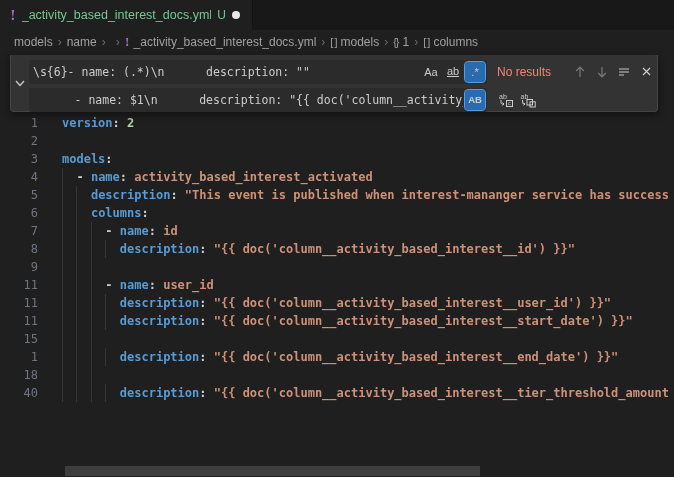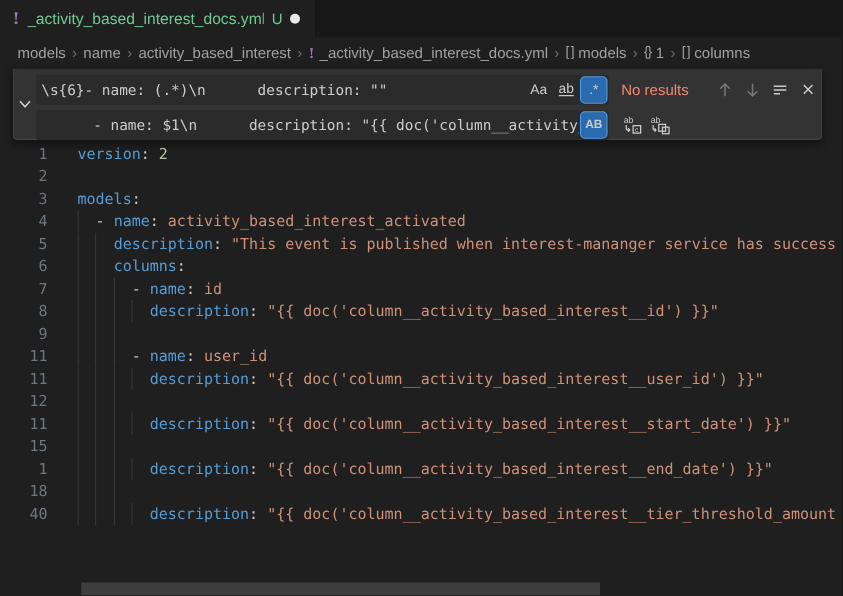--- a/index.html
+++ b/index.html
@@ -22,21 +22,21 @@
   .bc-item{display:flex;align-items:center;gap:4px;cursor:pointer;flex:none;}
   .bc-sep{color:#6c6c6c;margin:0 5px;flex:none;}
   .bc-glyph{font-size:11px;color:#a0a0a0;letter-spacing:-1px;}
   .bc-glyph.purple{color:#a074c4;font-weight:bold;font-family:"DejaVu Serif",serif;letter-spacing:0;}
 
   
   .editor{position:absolute;left:0;top:54px;right:0;bottom:0;background:#1f1f1f;}
   .code{position:absolute;left:0;top:60px;width:674px;}
   .line{display:flex;height:18px;font-family:"DejaVu Sans Mono",monospace;font-size:12px;line-height:18px;}
   .ln{width:38px;flex:none;text-align:right;color:#6e7681;user-select:none;}
-  .lc{position:relative;padding-left:24px;white-space:pre;flex:1;overflow:hidden;}
+  .lc{position:relative;padding-left:24px;white-space:pre;flex:1;overflow:hidden;font-weight:bold;}
   .guide{position:absolute;top:0;bottom:0;width:1px;background:#363636;}
   .tk-k{color:#569cd6;} .tk-p{color:#cccccc;} .tk-s{color:#ce9178;} .tk-n{color:#b5cea8;}
 
   
   .find-widget{position:absolute;left:10px;top:1px;width:646px;height:56px;background:#333333;
        border:1px solid #454545;border-top:none;border-radius:0 0 4px 4px;
        box-shadow:0 3px 8px rgba(0,0,0,.45);display:flex;z-index:6;}
   .fw-toggle{width:18px;display:flex;align-items:center;justify-content:center;cursor:pointer;color:#cccccc;}
   .fw-rows{flex:1;padding:4px 0 4px 0;}
   .fw-row{display:flex;align-items:center;height:25px;margin-bottom:3px;}
@@ -75,23 +75,20 @@
 
   <div class="breadcrumbs">
       <span class="bc-item">
         <span>models</span>
       </span>
       <span class="bc-sep">›</span>
       <span class="bc-item">
         <span>name</span>
       </span>
       <span class="bc-sep">›</span>
-      <span class="bc-item">
-        <span>activity_based_interest</span>
-      </span>
       <span class="bc-sep">›</span>
       <span class="bc-item">
         <span class="bc-glyph purple">!</span>
         <span>_activity_based_interest_docs.yml</span>
       </span>
       <span class="bc-sep">›</span>
       <span class="bc-item">
         <span class="bc-glyph">[ ]</span>
         <span>models</span>
       </span>
@@ -145,24 +142,20 @@
           <span class="ln">9</span>
           <span class="lc"><span class="guide" style="left: calc(0ch + 24px);"></span><span class="guide" style="left: calc(2ch + 24px);"></span><span class="guide" style="left: calc(4ch + 24px);"></span></span>
         </div>
         <div class="line">
           <span class="ln">11</span>
           <span class="lc"><span class="guide" style="left: calc(0ch + 24px);"></span><span class="guide" style="left: calc(2ch + 24px);"></span><span class="guide" style="left: calc(4ch + 24px);"></span><span class="tk-p">      - </span><span class="tk-k">name</span><span class="tk-p">:</span><span class="tk-s"> user_id</span></span>
         </div>
         <div class="line">
           <span class="ln">11</span>
           <span class="lc"><span class="guide" style="left: calc(0ch + 24px);"></span><span class="guide" style="left: calc(2ch + 24px);"></span><span class="guide" style="left: calc(4ch + 24px);"></span><span class="guide" style="left: calc(6ch + 24px);"></span><span class="tk-p">        </span><span class="tk-k">description</span><span class="tk-p">:</span><span class="tk-s"> "{{ doc('column__activity_based_interest__user_id') }}"</span></span>
-        </div>
-        <div class="line">
-          <span class="ln">12</span>
-          <span class="lc"><span class="guide" style="left: calc(0ch + 24px);"></span><span class="guide" style="left: calc(2ch + 24px);"></span><span class="guide" style="left: calc(4ch + 24px);"></span></span>
         </div>
         <div class="line">
           <span class="ln">11</span>
           <span class="lc"><span class="guide" style="left: calc(0ch + 24px);"></span><span class="guide" style="left: calc(2ch + 24px);"></span><span class="guide" style="left: calc(4ch + 24px);"></span><span class="guide" style="left: calc(6ch + 24px);"></span><span class="tk-p">        </span><span class="tk-k">description</span><span class="tk-p">:</span><span class="tk-s"> "{{ doc('column__activity_based_interest__start_date') }}"</span></span>
         </div>
         <div class="line">
           <span class="ln">15</span>
           <span class="lc"><span class="guide" style="left: calc(0ch + 24px);"></span><span class="guide" style="left: calc(2ch + 24px);"></span><span class="guide" style="left: calc(4ch + 24px);"></span></span>
         </div>
         <div class="line">

